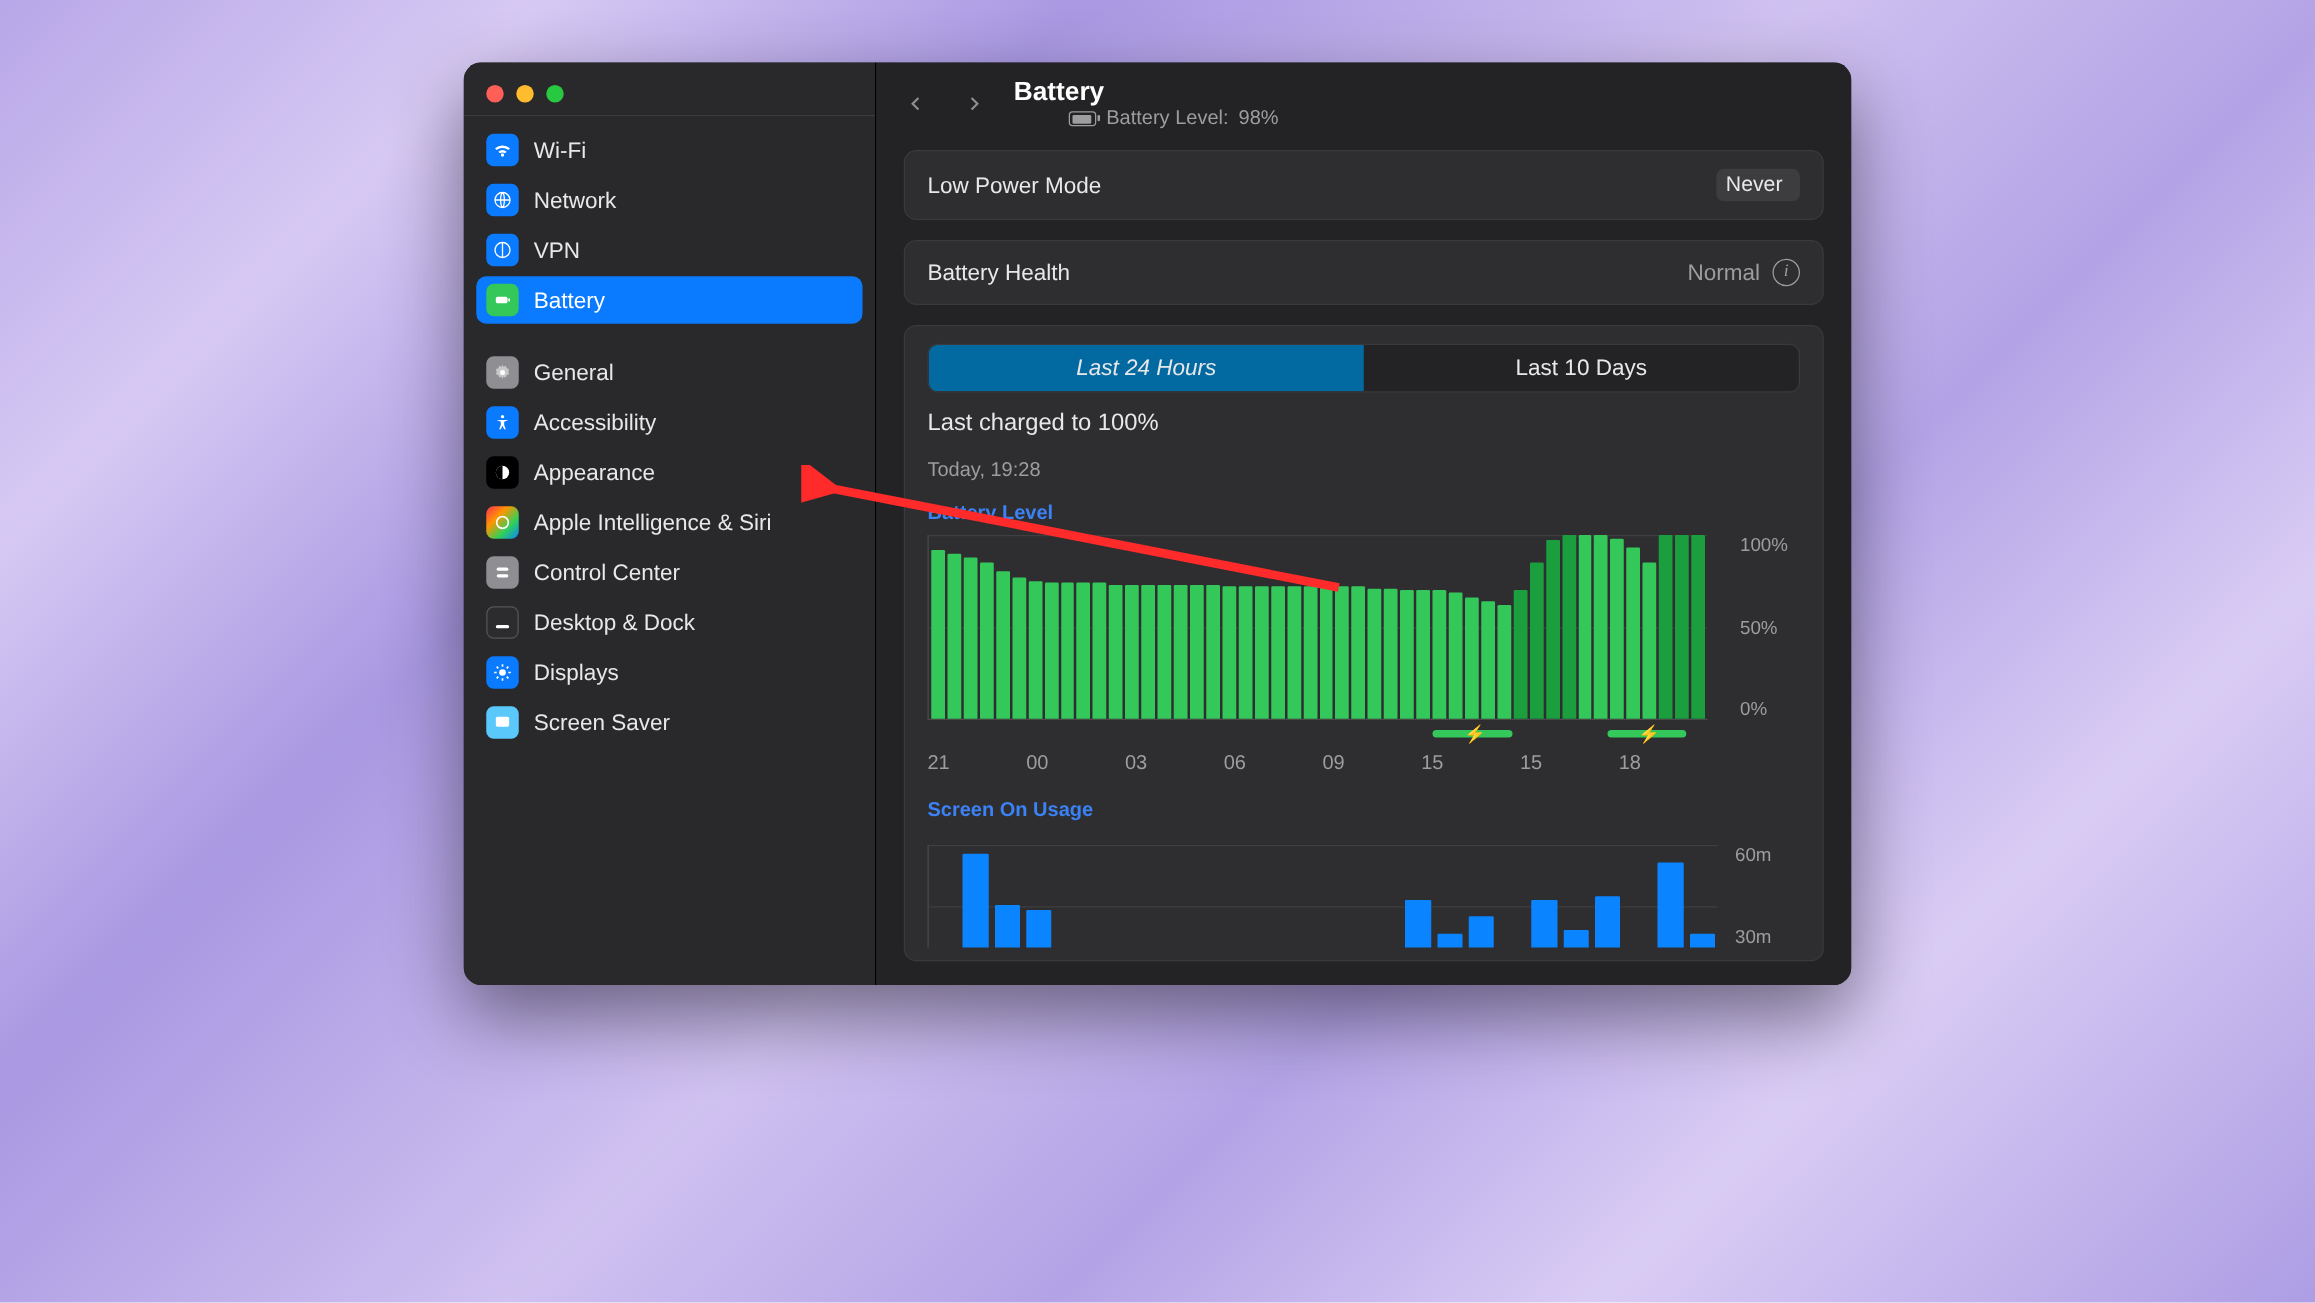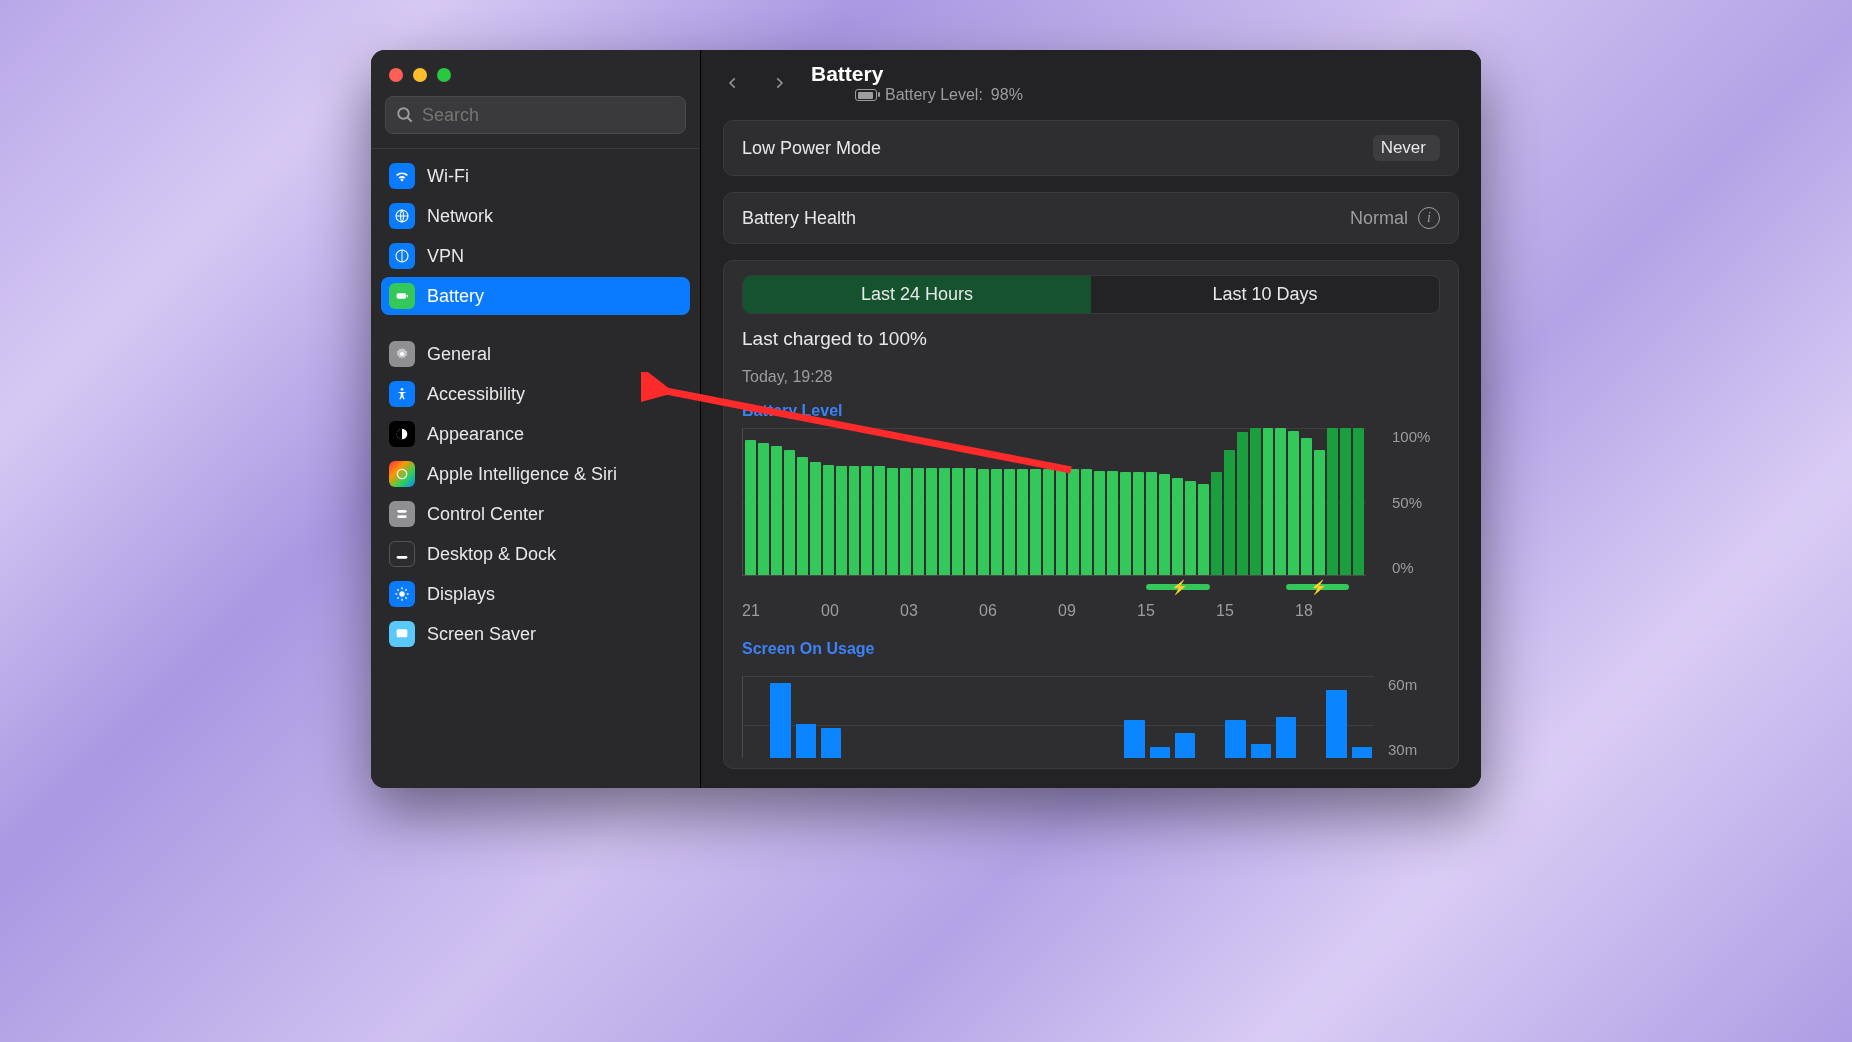--- a/index.html
+++ b/index.html
@@ -134,21 +134,21 @@
 
   .chart-panel { padding: 14px 18px 10px; }
   .segmented {
     display:flex; background:#232325; border:1px solid #3a3a3c;
     border-radius:8px; overflow:hidden; margin-bottom: 14px;
   }
   .seg {
     flex:1; text-align:center; padding:8px 0;
     color:#e8e8ea; font-size:18px;
   }
-  .seg.active { background:#14532d; }
+  .seg.active { background:#0369a1;font-style:italic; }
   .lc-title { color:#e8e8ea; font-size:19px; }
   .lc-sub { color:#9d9da0; font-size:16px; margin-top:18px; margin-bottom:16px;}
   .sect-title { color:#3b82f6; font-size:16px; font-weight:700; margin-bottom:8px; }
 
   
   .bl-wrap { display:flex; gap:22px; margin-bottom:4px;}
   .bl-chart {
     flex:1; height:148px; position:relative;
     border-left:1px solid #4a4a4c; border-bottom:1px solid #4a4a4c;
   }
@@ -186,29 +186,20 @@
 </head>
 <body>
 
 <div class="window">
 
   <aside class="sidebar">
     <div class="traffic">
       <div class="tldot close"></div>
       <div class="tldot min"></div>
       <div class="tldot max"></div>
-    </div>
-    <div class="search-wrap">
-      <div class="search">
-        <svg width="18" height="18" viewBox="0 0 24 24" fill="none" stroke="#9d9da0" stroke-width="2.5">
-            <circle cx="10" cy="10" r="7"></circle>
-            <line x1="21" y1="21" x2="15" y2="15"></line>
-          </svg>
-        <input placeholder="Search" style="">
-      </div>
     </div>
     <div class="sidebar-list">
       <div class="side-item">
         <span class="side-icon bg-blue">
             <svg viewBox="0 0 24 24" fill="#fff">
               <path d="M12 20a2 2 0 100-4 2 2 0 000 4zm-5-6a8 8 0 0110 0l-2 2a5 5 0 00-6 0zm-4-4a14 14 0 0118 0l-2 2a11 11 0 00-14 0z"></path>
             </svg>
           </span>
         <span>Wi-Fi</span>
       </div>

